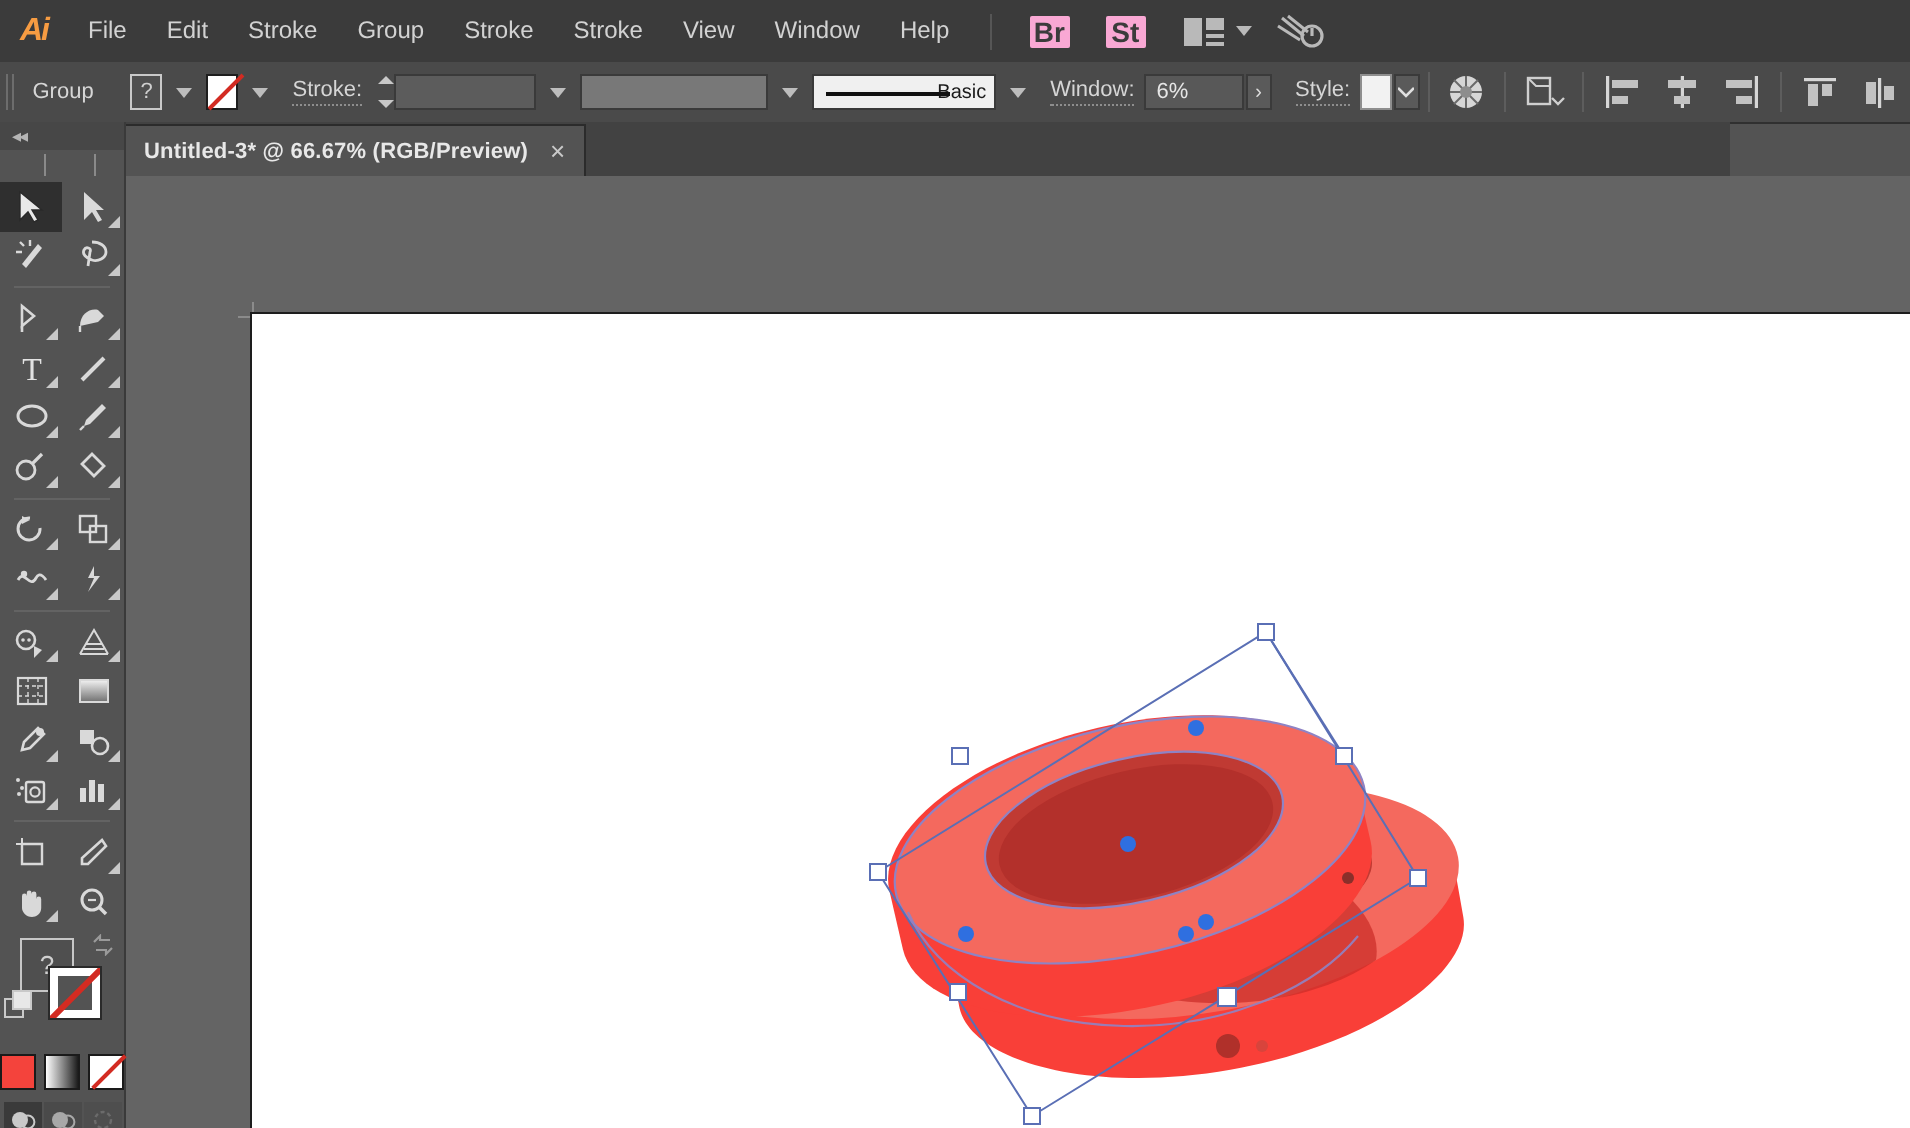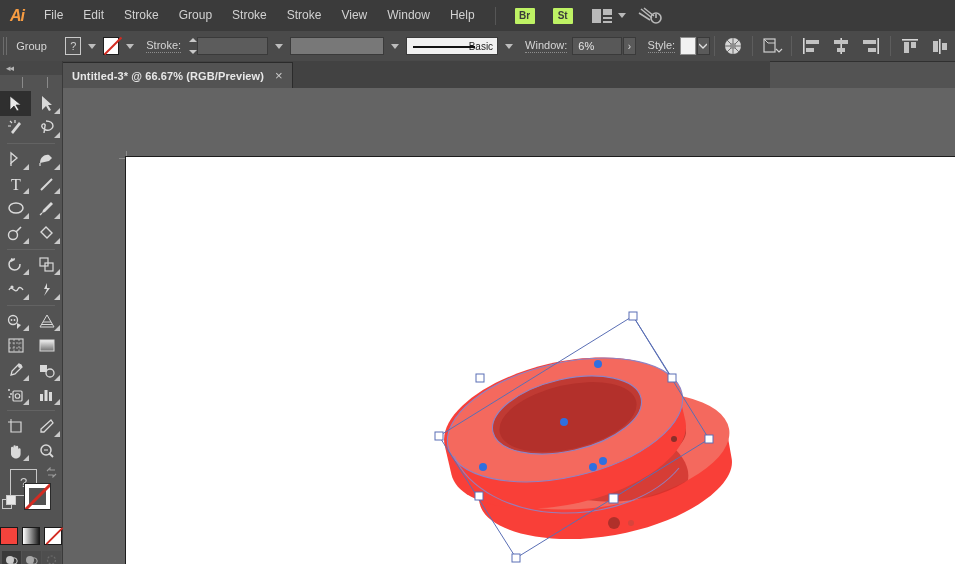--- a/index.html
+++ b/index.html
@@ -24,22 +24,22 @@
     color:#f79c42;font-weight:bold;font-size:16px;font-style:italic;
     letter-spacing:-1px;
   }
   .menu-item{
     padding:0 10px;height:31px;line-height:31px;font-size:12px;color:#d2d2d2;
     cursor:default;white-space:nowrap;
   }
   .menu-sep{width:1px;height:18px;background:#565656;margin:0 10px;}
   .mb-icon{
     width:20px;height:16px;margin:0 9px;display:flex;align-items:center;
-    justify-content:center;font-size:10px;font-weight:bold;color:#3b3b3b;
-    background:#bef264;border-radius:1px;
+    justify-content:center;font-size:14px;font-weight:bold;color:#3b3b3b;
+    background:#f9a8d4;border-radius:1px;
   }
   .mb-arrange{width:20px;height:14px;margin-left:10px;position:relative;}
   .mb-arrange i{position:absolute;background:#b9b9b9;display:block;}
   .chev{
     width:0;height:0;border-left:4px solid transparent;border-right:4px solid transparent;
     border-top:5px solid #b9b9b9;margin:0 6px;
   }
   .comet{margin-left:6px;width:26px;height:18px;position:relative;}
 
   
@@ -98,21 +98,21 @@
   .arrow-btn{
     width:14px;height:18px;background:#5a5a5a;border:1px solid #3a3a3a;
     box-sizing:border-box;display:flex;align-items:center;justify-content:center;
     font-size:10px;color:#ddd;margin-left:1px;
   }
   .cb-icon{width:22px;height:20px;margin:0 4px;position:relative;}
   .cb-divider{width:1px;height:20px;background:#5d5d5d;margin:0 4px;}
 
   
   .tabbar{
-    position:absolute;left:0;top:61px;width:770px;height:27px;background:#424242;
+    position:absolute;left:0;top:61px;width:865px;height:27px;background:#424242;
     display:flex;align-items:flex-end;border-bottom:1px solid #2b2b2b;
   }
   .tab-spacer{width:62px;height:27px;}
   .tab{
     height:26px;background:#535353;border:1px solid #2b2b2b;border-bottom:none;
     display:flex;align-items:center;padding:0 9px;font-size:11px;color:#e8e8e8;
     box-sizing:border-box;
   }
   .tab-title{font-weight:bold;letter-spacing:.1px;}
   .tab-close{margin-left:11px;font-size:13px;color:#cacaca;line-height:1;}

